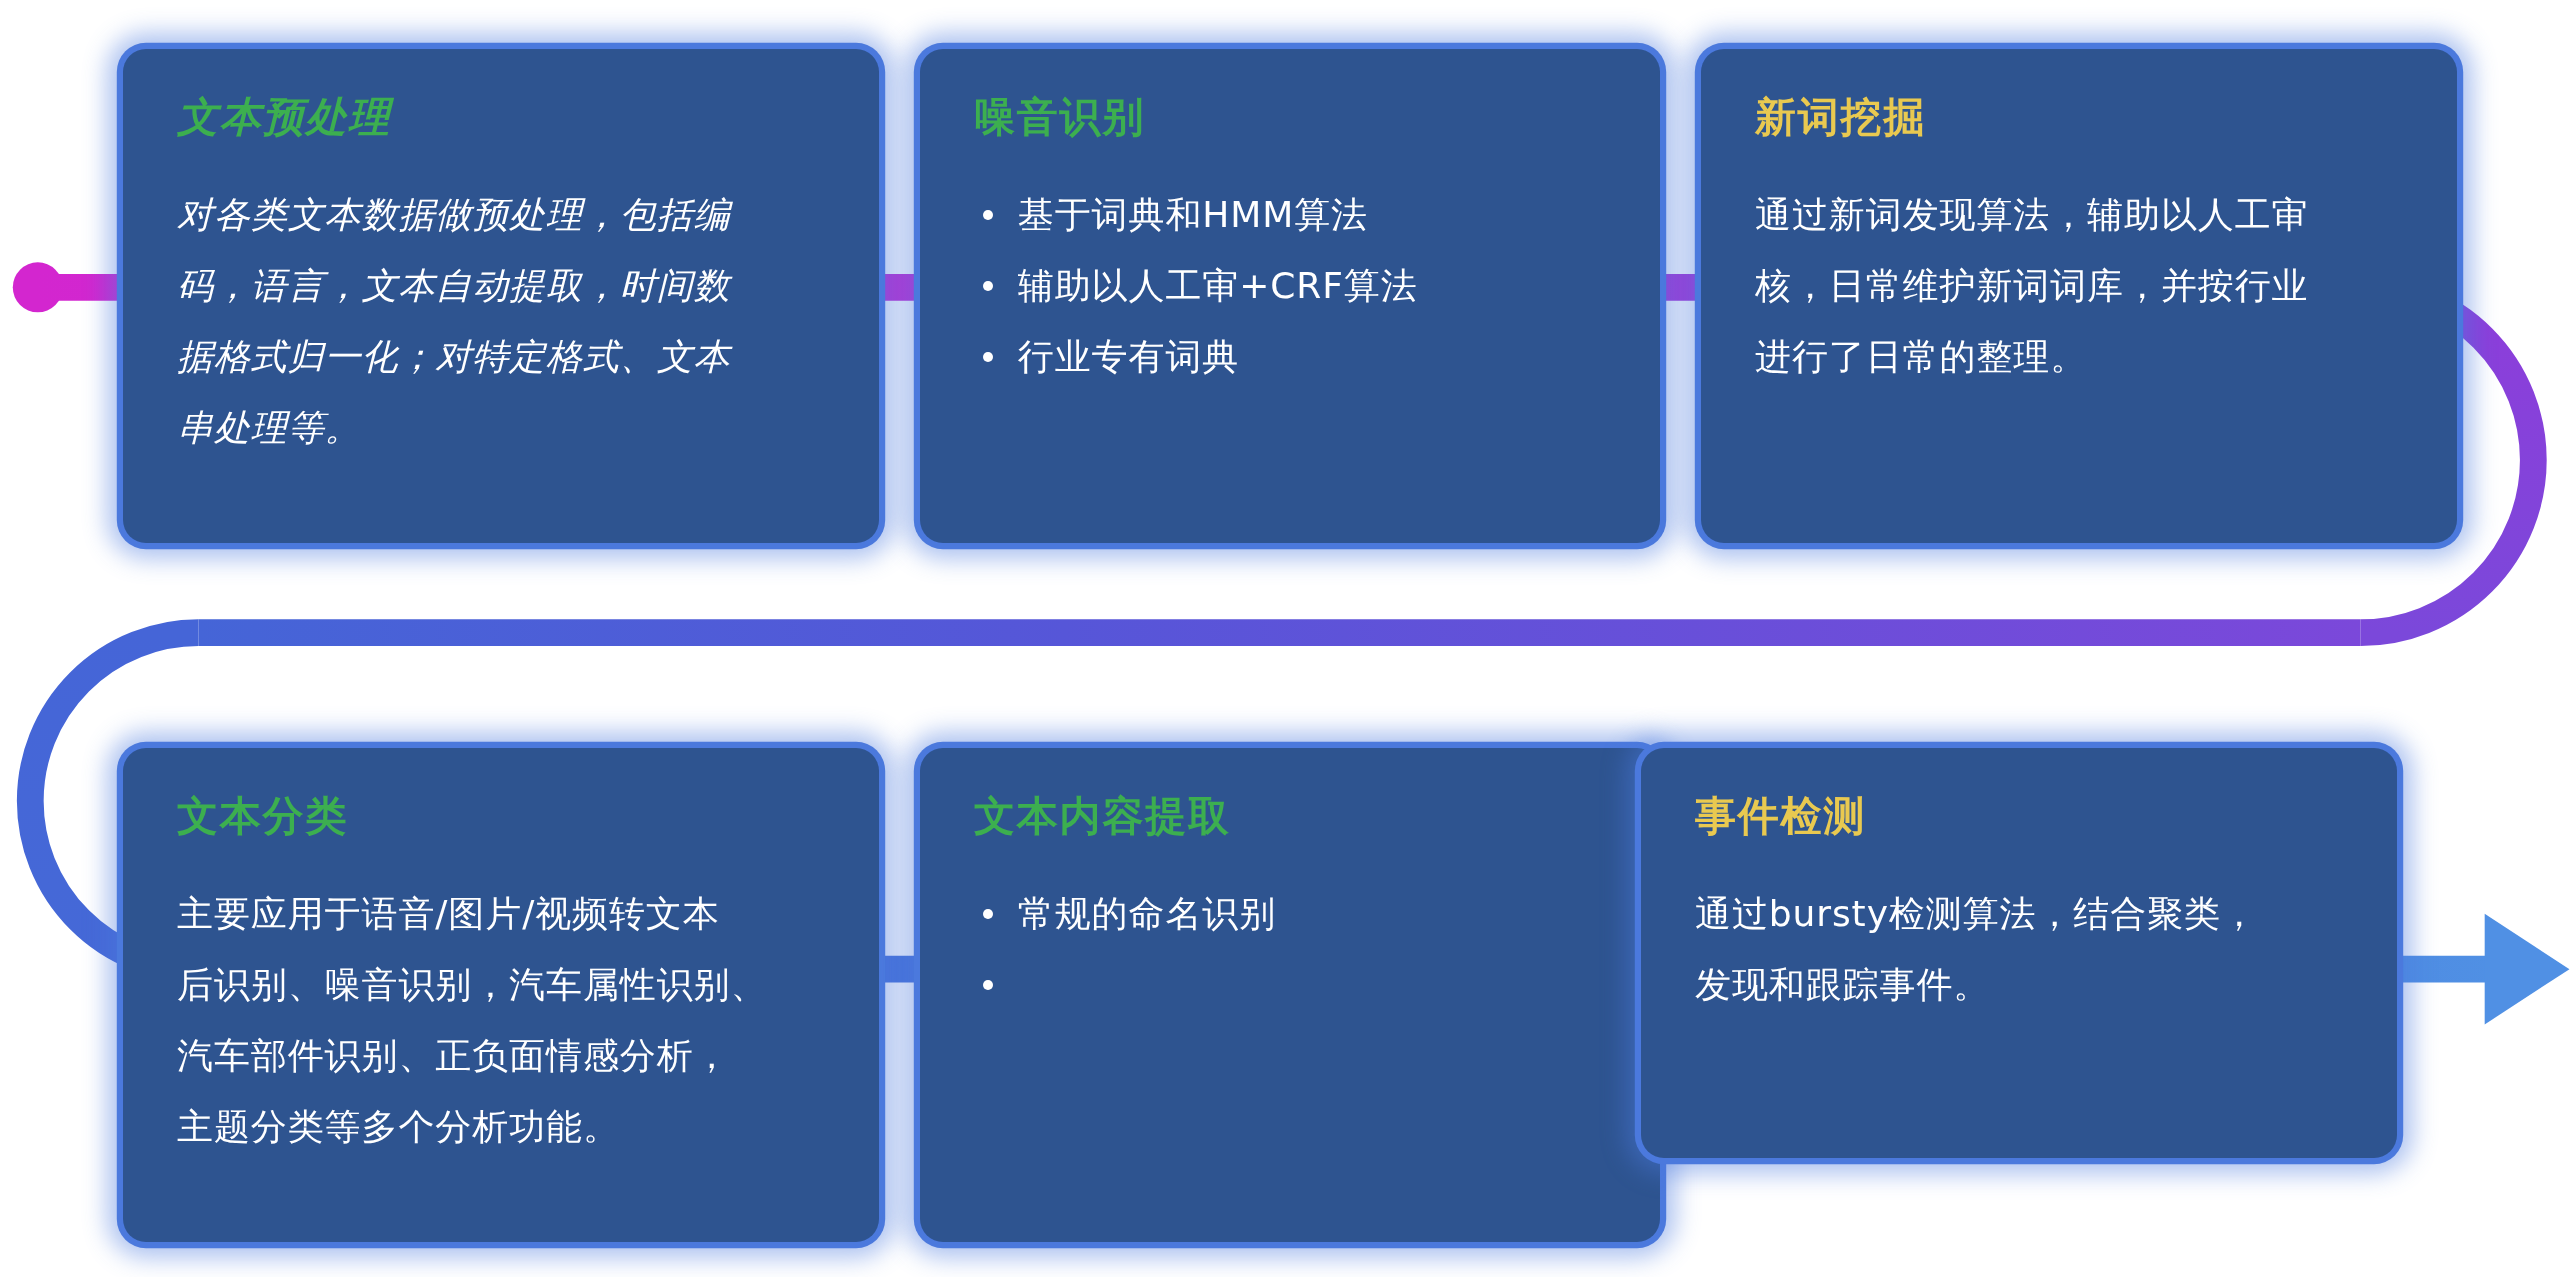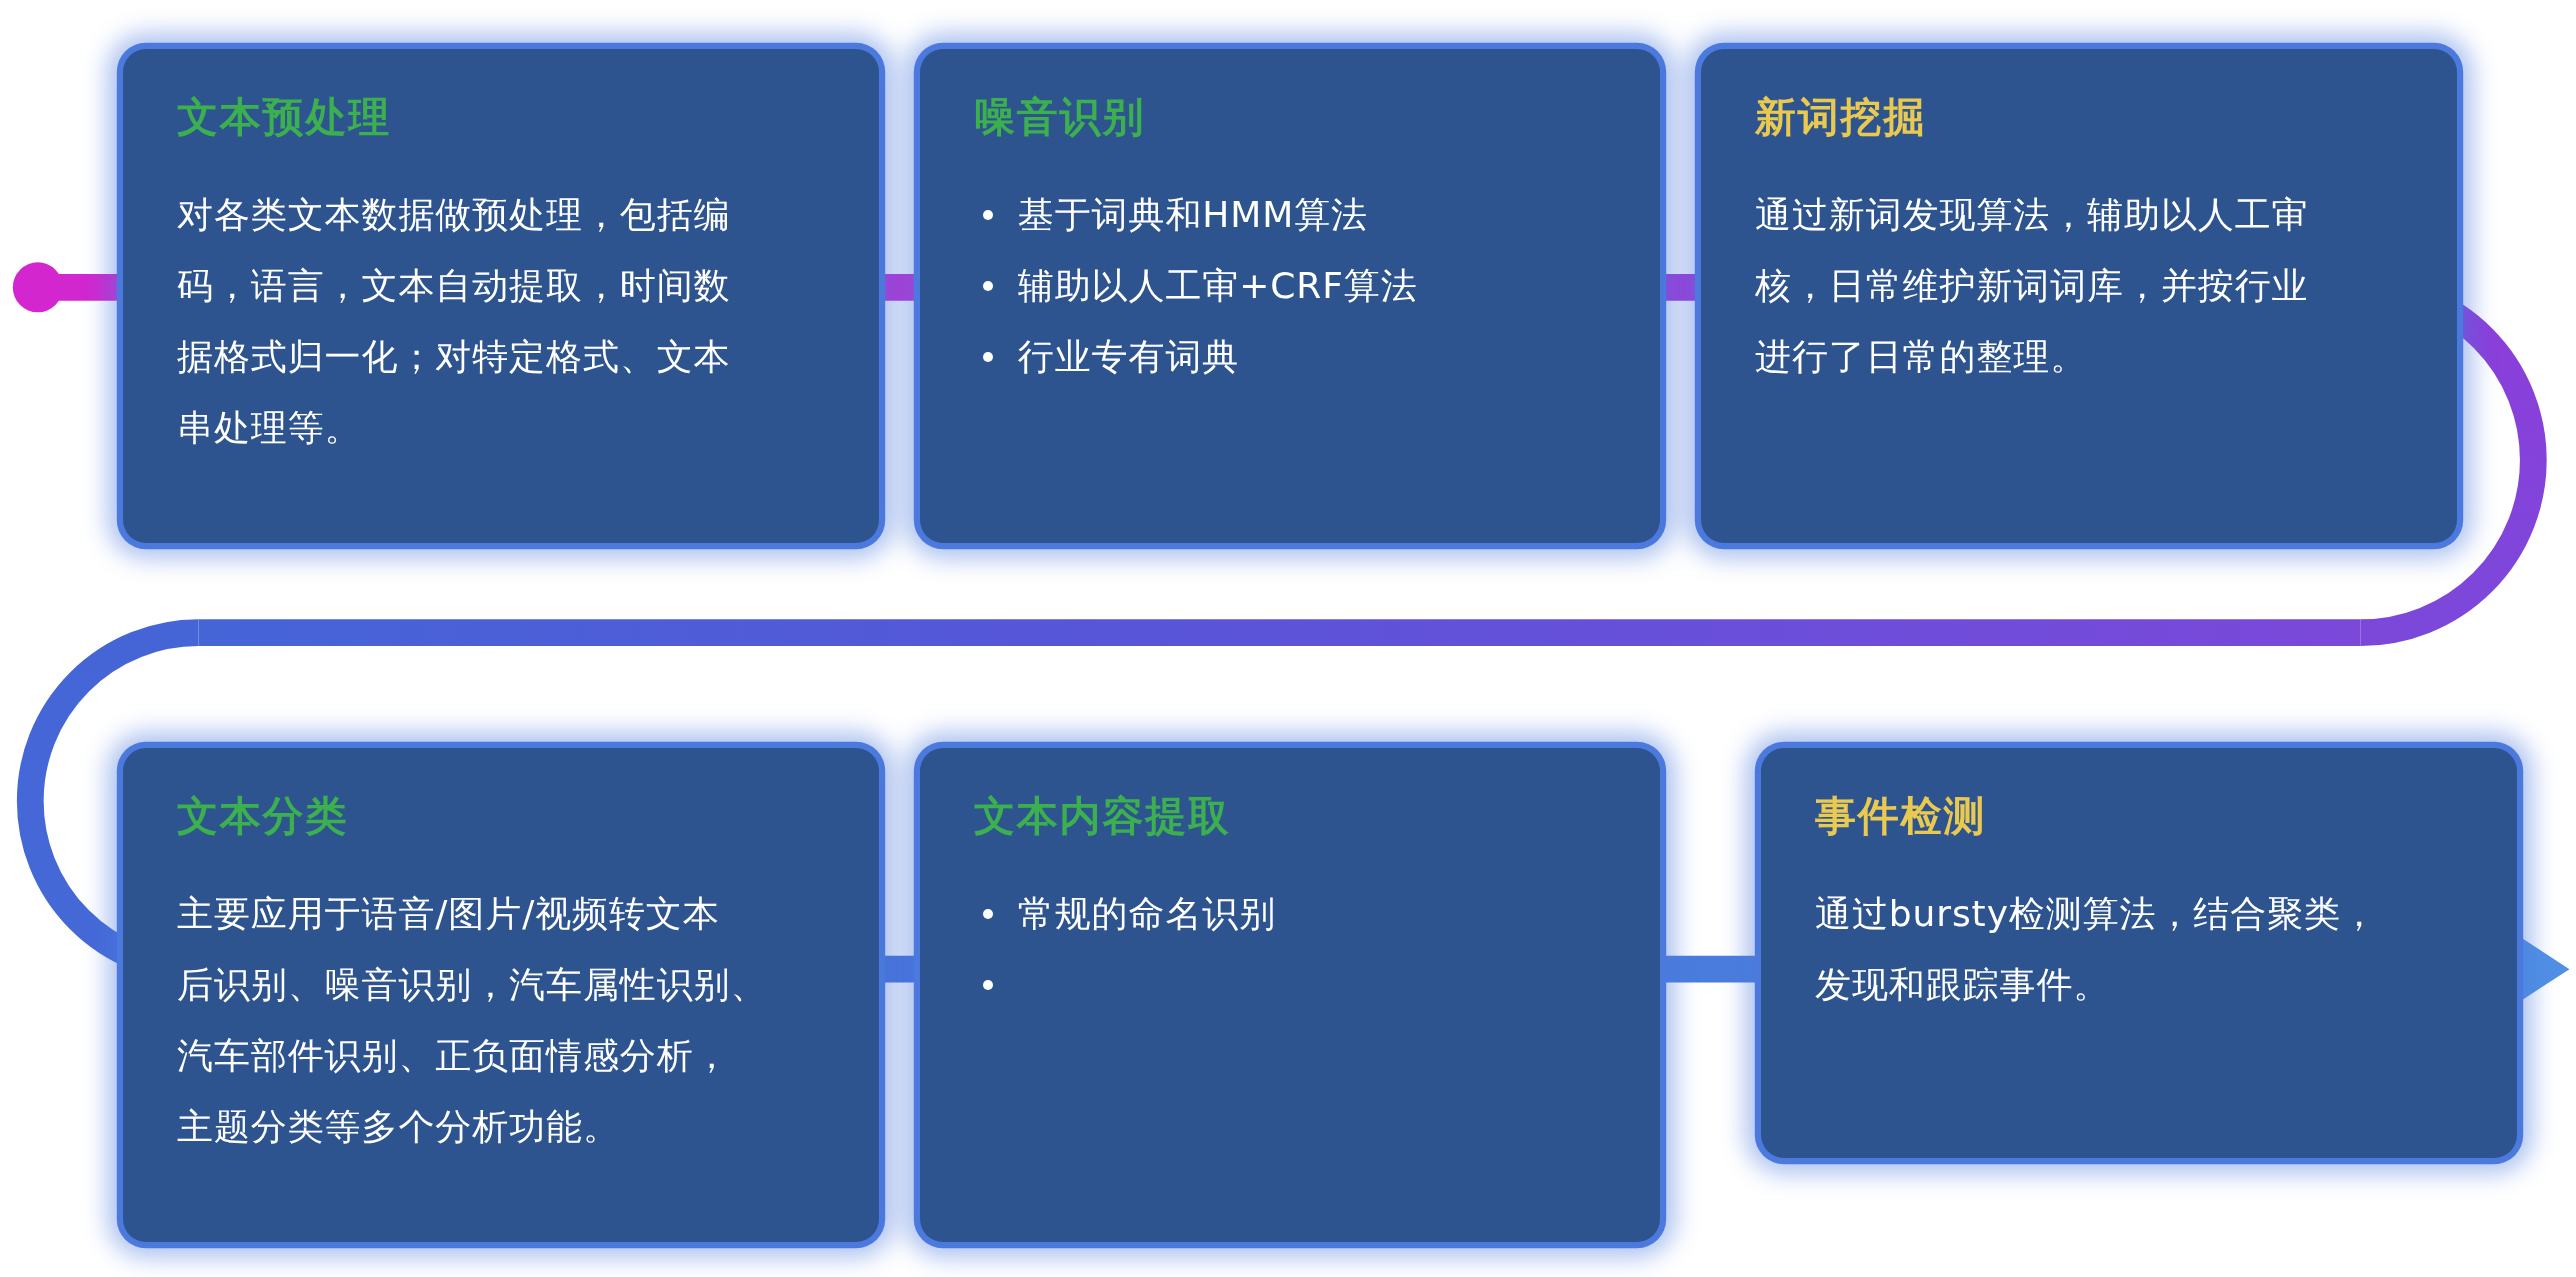--- a/index.html
+++ b/index.html
@@ -37,26 +37,26 @@
     white-space:pre-line;color:var(--body-text);
   }
   ul.bullets{list-style:none;}
   ul.bullets li{display:flex;align-items:flex-start;}
   .bullet-dot{
     flex:0 0 auto;width:9.8px;height:9.8px;border-radius:50%;
     background:var(--body-text);margin:31px 25px 0 9px;
   }
   .bullet-text{font-size:36px;line-height:71px;letter-spacing:0.9px;text-align:right;}
   
-  #card-0{left:123px;top:49px;width:756px;height:494px;}
+  #card-0{left:123px;top:49px;width:756px;height:494px;font-style:italic;}
   #card-1{left:920px;top:49px;width:740px;height:494px;}
   #card-2{left:1701px;top:49px;width:756px;height:494px;}
   #card-3{left:123px;top:748px;width:756px;height:494px;}
   #card-4{left:920px;top:748px;width:740px;height:494px;}
-  #card-5{left:1761px;top:748px;width:756px;height:410px;}
+  #card-5{left:1641px;top:748px;width:756px;height:410px;}
 </style>
 </head>
 <body>
 
 <div class="stage">
 
   <svg class="connector" width="2576" height="1277" viewBox="0 0 2886 1431">
     <defs>
       <linearGradient id="gA" gradientUnits="userSpaceOnUse" x1="42" y1="0" x2="2645" y2="0">
         <stop offset="0" stop-color="#d326cf"></stop>

